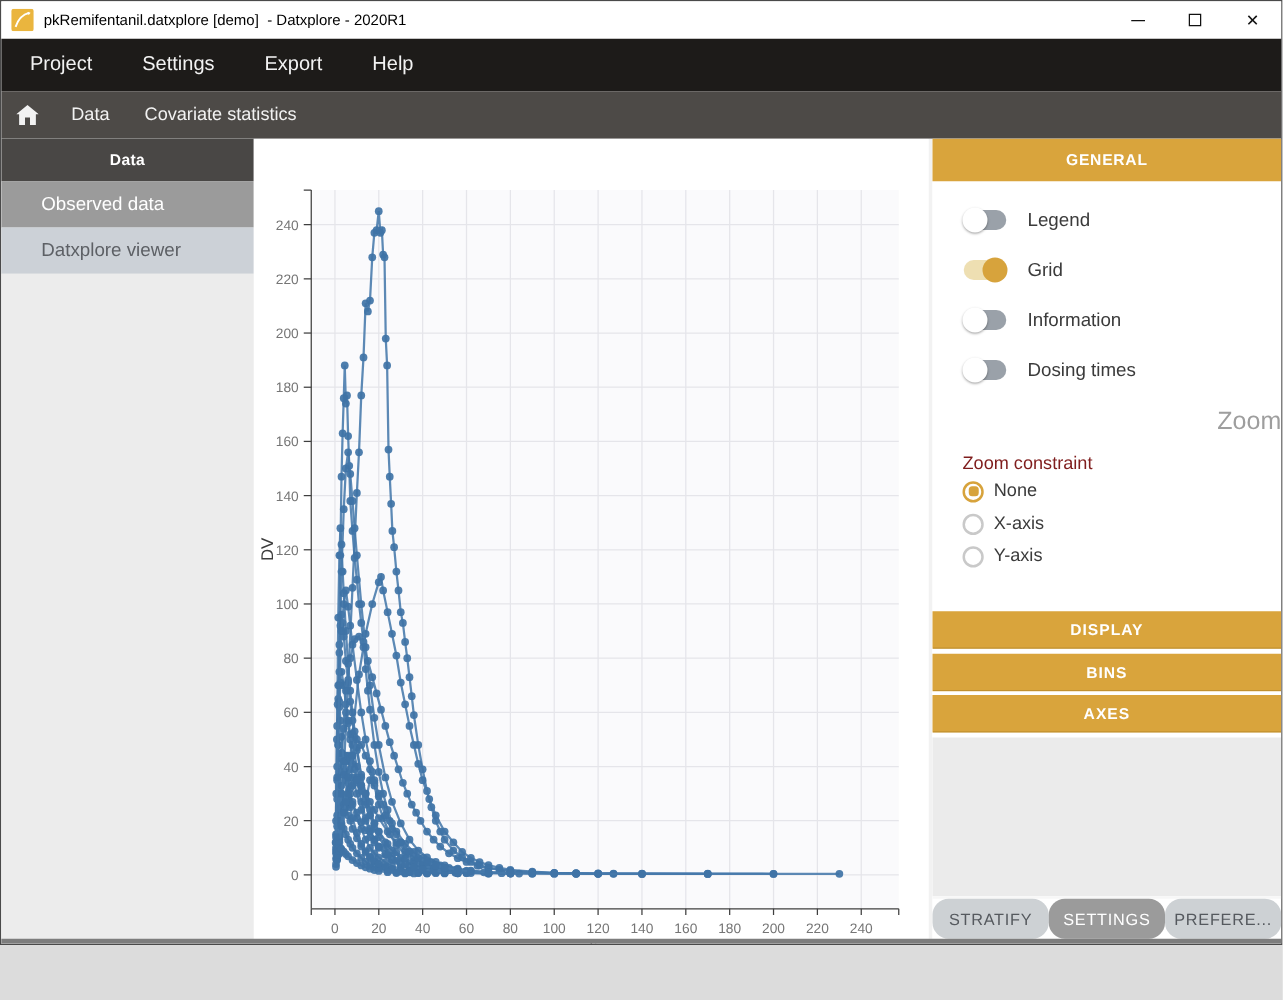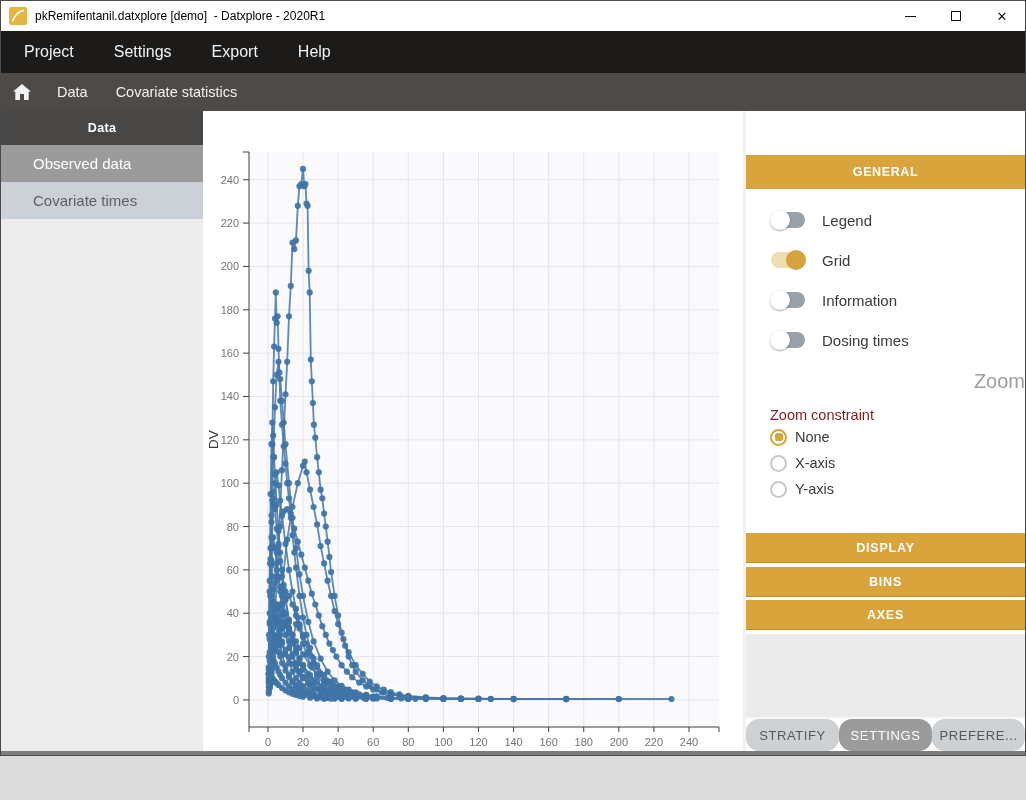--- a/index.html
+++ b/index.html
@@ -41,21 +41,21 @@
   .plot-panel { width:540px; background:#fff; display:flex; flex-direction:column; }
   .plot-header { height:34px; background:#d9a43c; position:relative; }
   .hamburger { position:absolute; right:46px; top:10px; width:17px; height:13px; display:flex; flex-direction:column; justify-content:space-between; cursor:pointer; }
   .hamburger span { display:block; height:2.6px; background:#fff; border-radius:1px; }
   .plot-body { flex:1; }
 
   .divider { width:3px; background:#f2f2f2; }
 
   
   .right-panel { flex:1; display:flex; flex-direction:column; background:#fff; }
-  .panel-header { height:34px; background:#d9a43c; color:#fff; font-size:12.5px; font-weight:bold; letter-spacing:.6px; display:flex; align-items:center; justify-content:center;margin-top:44px; }
+  .panel-header { height:34px; background:#d9a43c; color:#fff; font-size:12.5px; font-weight:bold; letter-spacing:.6px; display:flex; align-items:center; justify-content:center; }
   .settings-area { height:344px; padding-top:11px; }
 
   .toggle-row { height:40px; display:flex; align-items:center; padding-left:25px; }
   .toggle { position:relative; width:34px; height:16px; border-radius:8px; cursor:pointer; flex:0 0 34px; }
   .toggle.off { background:#9aa1a9; }
   .toggle.on  { background:#eedfb2; }
   .toggle .knob { position:absolute; top:-2px; width:20px; height:20px; border-radius:50%; }
   .toggle.off .knob { left:-1px; background:#fff; box-shadow:0 1px 2px rgba(0,0,0,.35); }
   .toggle.on  .knob { right:-1px; background:#d7a33c; }
   .toggle-label { margin-left:17px; font-size:15px; color:#3b3b3b; }
@@ -120,21 +120,21 @@
       <span class="tab">Covariate statistics</span>
       <span class="tab active">Plots</span>
     </div>
 
   <div class="content">
 
     <div class="sidebar">
       <div class="side-header">Data</div>
       <div id="sidebar-list">
           <div class="side-item selected">Observed data</div>
-          <div class="side-item normal">Covariate times</div>
+          <div class="side-item normal">Datxplore viewer</div>
         </div>
       <div class="side-fill"></div>
     </div>
 
     <div class="plot-panel">
       <div class="plot-header">
         <span class="hamburger">
           <span></span>
             <span></span>
             <span></span>

